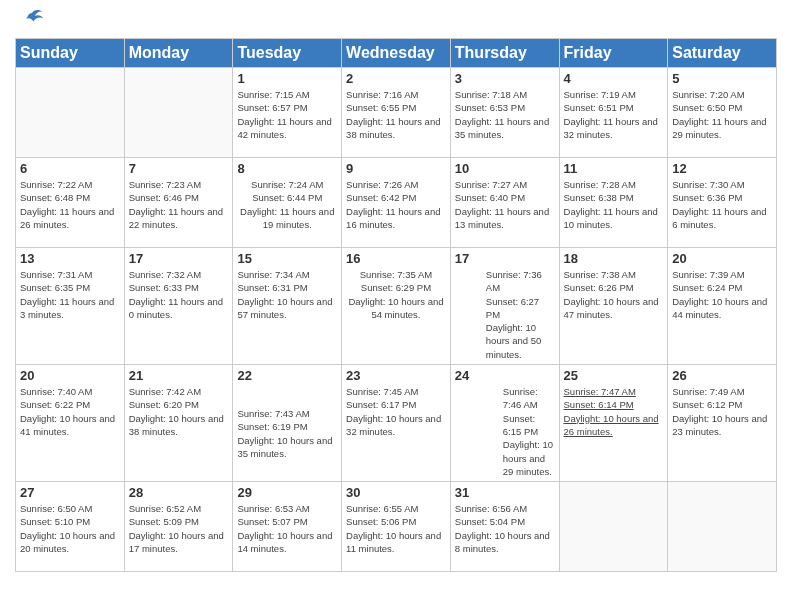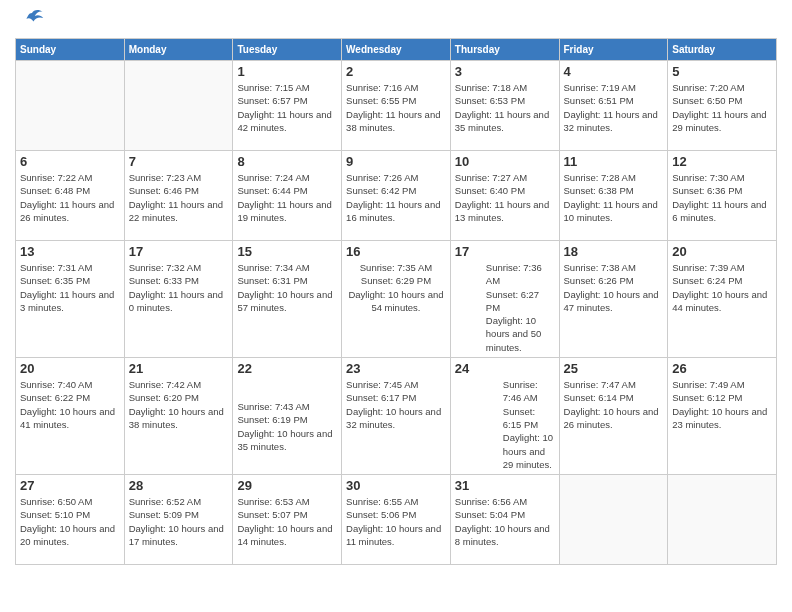--- a/index.html
+++ b/index.html
@@ -3,21 +3,21 @@
   <meta charset="utf-8">
   <style>
     * { box-sizing: border-box; margin: 0; padding: 0; }
     body { font-family: Arial, sans-serif; background: #fff; width: 792px; min-height: 612px; }
     .page { width: 792px; padding: 10px 15px; }
     .header { display: flex; align-items: flex-start; justify-content: space-between; margin-bottom: 6px; }
     .title-block { text-align: right; }
     .month-title { font-size: 36px; font-weight: bold; color: #333; line-height: 1.1; }
     .location { font-size: 16px; color: #555; }
     table { width: 100%; border-collapse: collapse; }
-    th { background: #3a7abf; color: #fff; font-size: 10px; font-weight: bold; padding: 5px 4px; text-align: left; border: 1px solid #ccc; }
+    th { background: #3a7abf; color: #fff; font-size: 16px; font-weight: bold; padding: 5px 4px; text-align: left; border: 1px solid #ccc; }
     td { border: 1px solid #ccc; vertical-align: top; padding: 3px 4px; font-size: 10px; color: #333; width: 14.28%; min-height: 80px; }
     td .day-num { font-size: 13px; font-weight: bold; color: #333; display: block; margin-bottom: 2px; }
     td .day-info { font-size: 9.5px; color: #444; line-height: 1.4; }
     tr td { height: 90px; }
     .empty { background: #f9f9f9; }
     .logo-row { display: flex; align-items: center; }
     .logo-text { display: flex; flex-direction: column; line-height: 1; }
   </style>
 </head>
 <body>
@@ -94,21 +94,21 @@
 Daylight: 11 hours and 26 minutes.</div>
           </td>
           <td>
             <span class="day-num">7</span>
             <div class="day-info" style="white-space: pre-line;">Sunrise: 7:23 AM
 Sunset: 6:46 PM
 Daylight: 11 hours and 22 minutes.</div>
           </td>
           <td>
             <span class="day-num">8</span>
-            <div class="day-info" style="white-space: pre-line;">Sunrise: 7:24 AM
+            <div class="day-info" style="white-space: pre-line; text-align: center;">Sunrise: 7:24 AM
 Sunset: 6:44 PM
 Daylight: 11 hours and 19 minutes.</div>
           </td>
           <td>
             <span class="day-num">9</span>
             <div class="day-info" style="white-space: pre-line;">Sunrise: 7:26 AM
 Sunset: 6:42 PM
 Daylight: 11 hours and 16 minutes.</div>
           </td>
           <td>
@@ -200,21 +200,21 @@
 Daylight: 10 hours and 32 minutes.</div>
           </td>
           <td>
             <span class="day-num">24</span>
             <div class="day-info" style="white-space: pre-line; margin-left: 48px;">Sunrise: 7:46 AM
 Sunset: 6:15 PM
 Daylight: 10 hours and 29 minutes.</div>
           </td>
           <td>
             <span class="day-num">25</span>
-            <div class="day-info" style="white-space: pre-line;">Sunrise: 7:47 AM
+            <div class="day-info" style="white-space: pre-line; text-decoration: underline;">Sunrise: 7:47 AM
 Sunset: 6:14 PM
 Daylight: 10 hours and 26 minutes.</div>
           </td>
           <td>
             <span class="day-num">26</span>
             <div class="day-info" style="white-space: pre-line;">Sunrise: 7:49 AM
 Sunset: 6:12 PM
 Daylight: 10 hours and 23 minutes.</div>
           </td>
         </tr>

